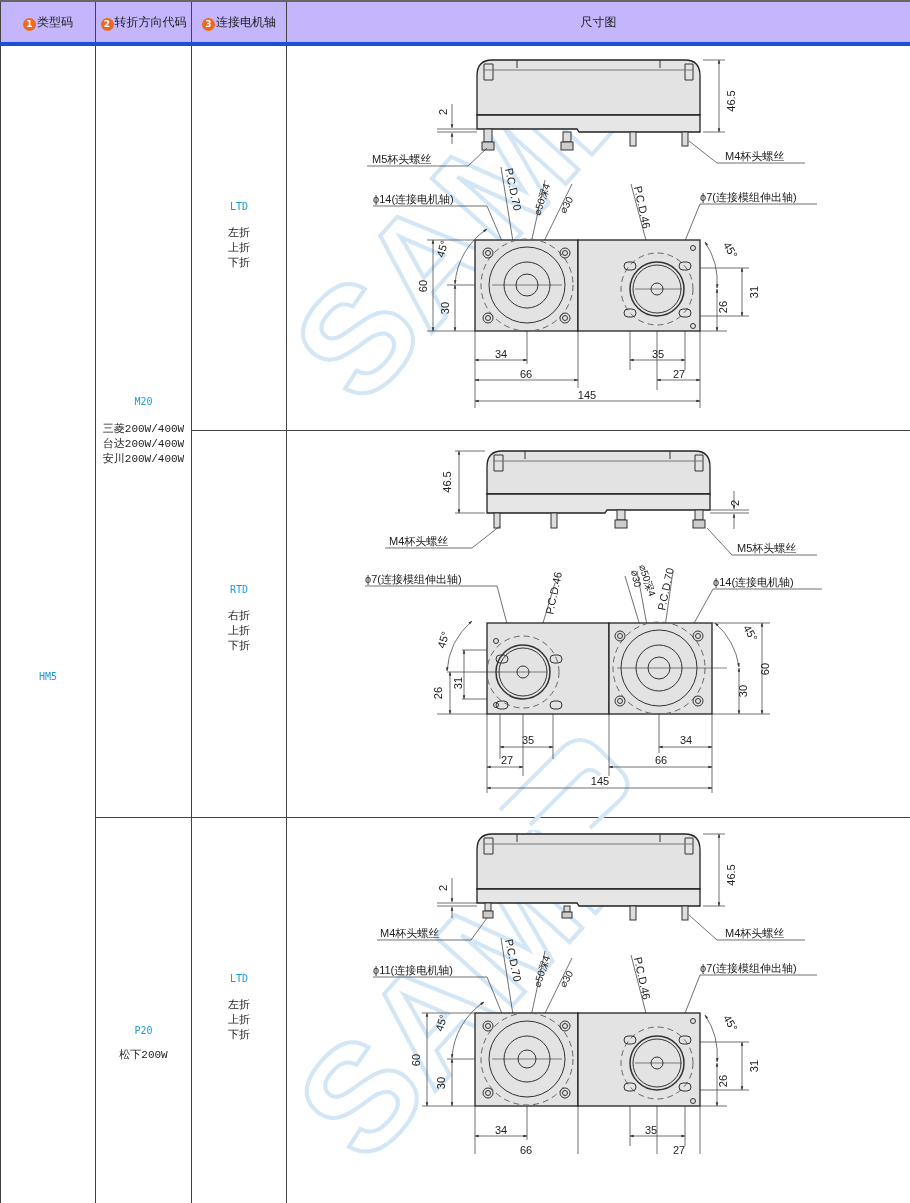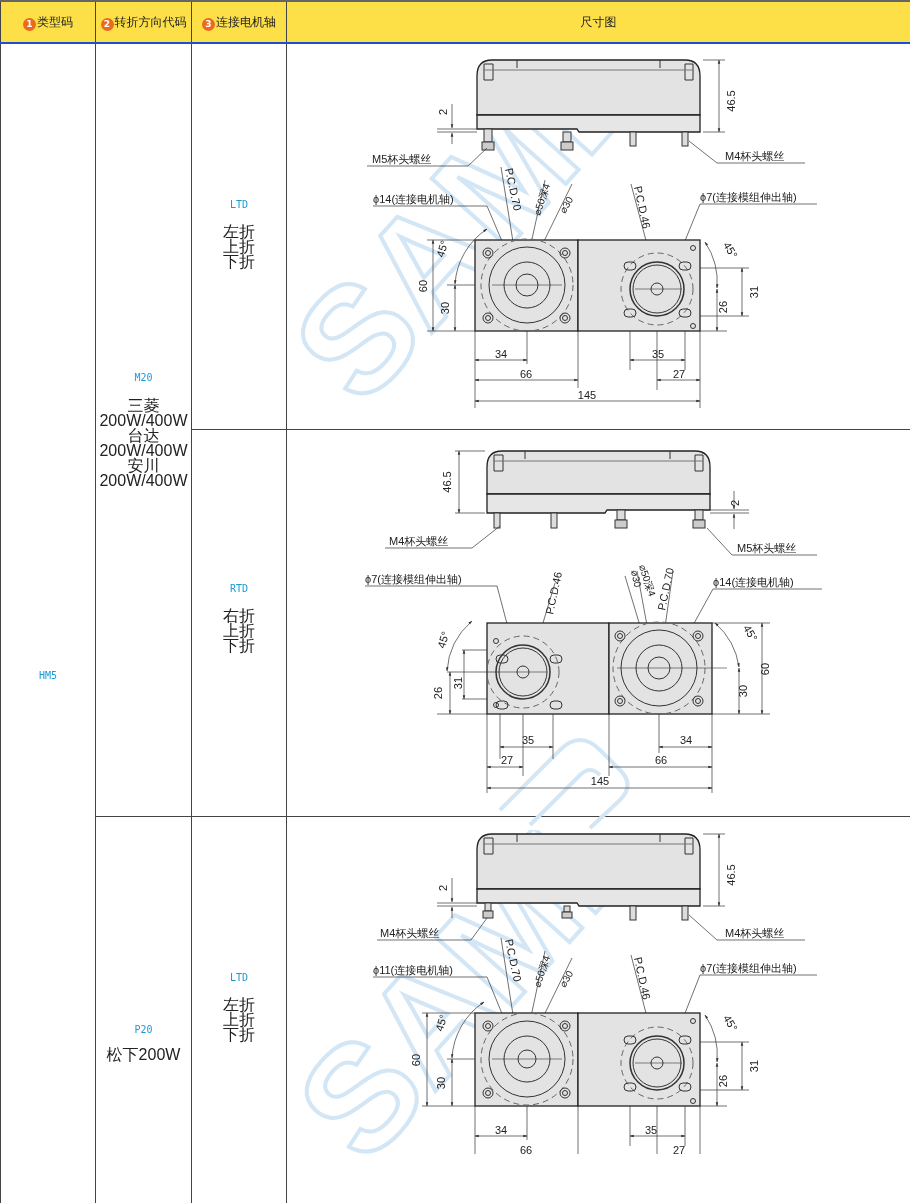--- a/index.html
+++ b/index.html
@@ -1,26 +1,26 @@
 <!DOCTYPE html>
 <html><head>
 <meta charset="utf-8">
 <style>
   html, body { margin:0; padding:0; background:#fff; }
   body { width:910px; height:1203px; position:relative; overflow:hidden;
          font-family:"DejaVu Sans","Liberation Sans",sans-serif; }
   table.spec { position:absolute; left:0; top:0; width:910px; border-collapse:collapse; table-layout:fixed; }
   table.spec td, table.spec th { border:1px solid #444; padding:0; vertical-align:middle; text-align:center; }
-  table.spec thead th { background:#fde047; height:40px; font-weight:normal; font-size:12px; color:#222;
-    border-top:2px solid #666; border-bottom:2px solid #1d4ed8; }
+  table.spec thead th { background:#c4b5fd; height:40px; font-weight:normal; font-size:12px; color:#222;
+    border-top:2px solid #666; border-bottom:4px solid #1d4ed8; }
   .num { display:inline-block; width:13px; height:13px; border-radius:50%; background:#ec6a1f; color:#fff;
     font-size:9px; line-height:13px; text-align:center; font-weight:bold; vertical-align:-1px; margin-right:1px;
     font-family:"DejaVu Sans",sans-serif; }
   .code { color:#1a9ad6; font-size:10px; font-family:"DejaVu Sans Mono","Liberation Mono",monospace; }
-  .desc { font-size:16px; color:#222; line-height:15px; font-family:Liberation Sans, sans-serif; }
+  .desc { font-size:11px; color:#222; line-height:15px; font-family:Liberation Mono, monospace; }
   .lines span { display:block; }
   .cell-dir { vertical-align:top !important; }
   .lastrow td { border-bottom:2px solid #555; }
   svg text { font-family:"Liberation Sans","DejaVu Sans",sans-serif; }
   .wm { position:absolute; pointer-events:none; }
 </style>
 </head>
 <body>
 
 <table class="spec">

